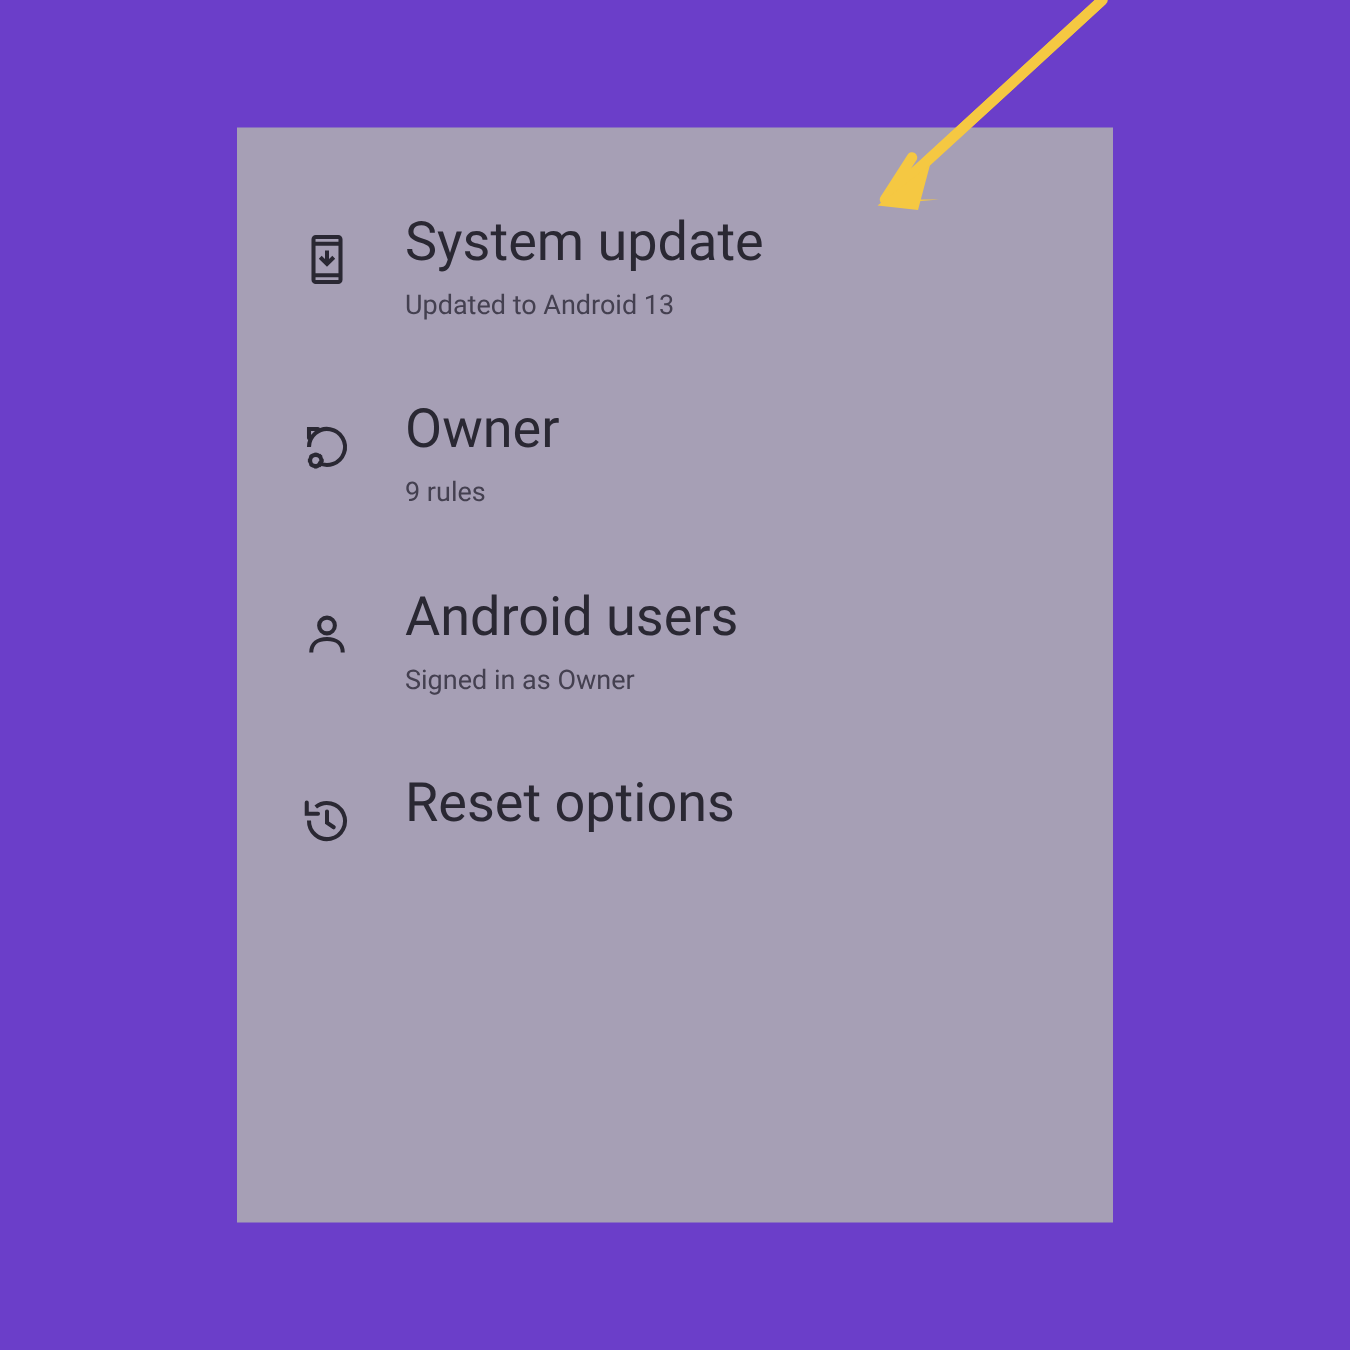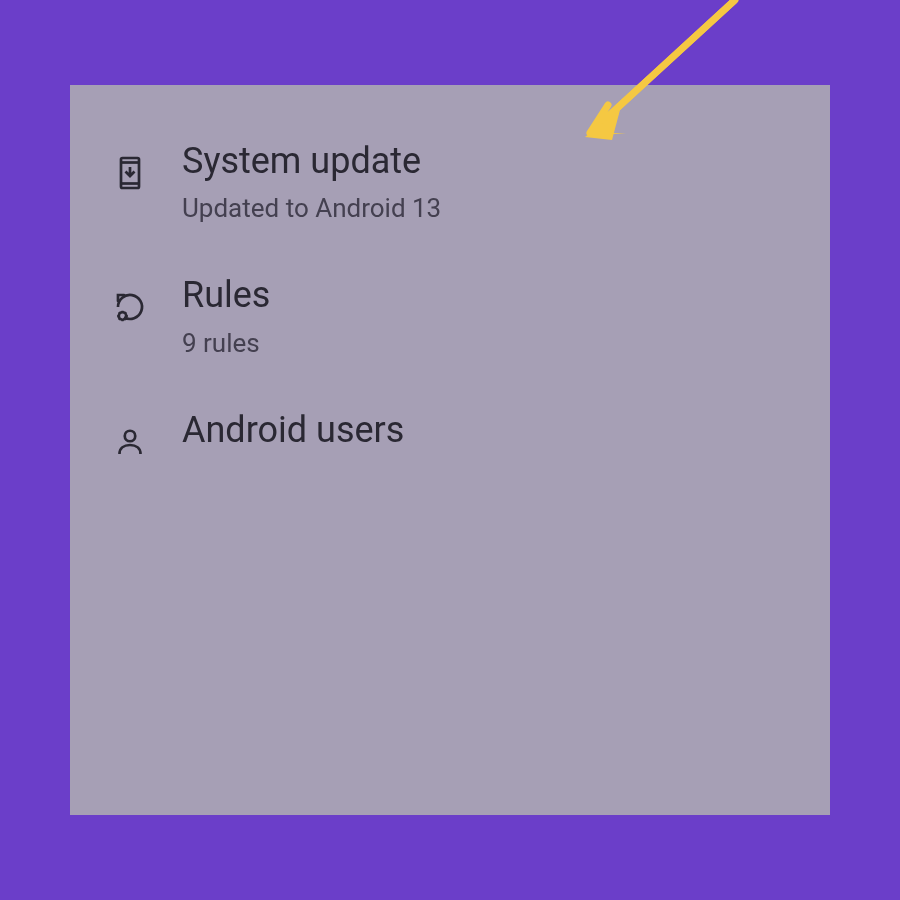--- a/index.html
+++ b/index.html
@@ -7,21 +7,21 @@
       width: 900px;
       height: 900px;
       background: #6b3ec9;
       font-family: -apple-system, BlinkMacSystemFont, 'Segoe UI', Roboto, sans-serif;
       display: flex;
       align-items: center;
       justify-content: center;
       position: relative;
     }
     .settings-panel {
-      width: 760px;
+      width: 584px;
       height: 730px;
       background: #a69fb5;
       padding: 30px 20px;
       position: relative;
     }
     .settings-item {
       display: flex;
       align-items: flex-start;
       padding: 25px 20px;
       cursor: pointer;
@@ -48,21 +48,21 @@
       flex-direction: column;
       gap: 10px;
     }
     .item-title {
       font-size: 36px;
       font-weight: 400;
       color: #2a2833;
       line-height: 1.2;
     }
     .item-subtitle {
-      font-size: 26px;
+      font-size: 18px;
       font-weight: 400;
       color: #444050;
       line-height: 1.2;
     }
     .arrow-annotation {
       position: absolute;
       top: -5px;
       left: 560px;
       pointer-events: none;
       z-index: 10;
@@ -104,31 +104,44 @@
   <div class="settings-item">
     <div class="icon-wrapper">
       <svg viewBox="0 0 24 24">
         <path d="M 4 12 A 8 8 0 1 1 8 18.9"></path>
         <path d="M 8 4 L 4 4 L 4 8" stroke-linecap="round"></path>
         <circle cx="7" cy="18" r="2.5"></circle>
         <path d="M 7 15.5 L 7 14.5 M 7 20.5 L 7 21.5 M 4.5 18 L 3.5 18 M 9.5 18 L 10.5 18 M 5.2 16.2 L 4.5 15.5 M 8.8 19.8 L 9.5 20.5 M 5.2 19.8 L 4.5 20.5 M 8.8 16.2 L 9.5 15.5" stroke-width="1.5"></path>
       </svg>
     </div>
     <div class="item-text">
-      <span class="item-title">Rules</span>
+      <span class="item-title">Owner</span>
       <span class="item-subtitle">9 rules</span>
     </div>
   </div>
 
   <div class="settings-item">
     <div class="icon-wrapper">
       <svg viewBox="0 0 24 24">
         <circle cx="12" cy="8" r="3.5"></circle>
         <path d="M 5 20 C 5 16 8 14 12 14 C 16 14 19 16 19 20"></path>
       </svg>
     </div>
     <div class="item-text">
       <span class="item-title">Android users</span>
+      <span class="item-subtitle">Signed in as Owner</span>
     </div>
   </div>
 
+  <div class="settings-item">
+    <div class="icon-wrapper">
+      <svg viewBox="0 0 24 24">
+        <path d="M 4 12 A 8 8 0 1 0 7 6"></path>
+        <path d="M 3 4 L 3 9 L 8 9" stroke-linecap="round"></path>
+        <path d="M 12 8 L 12 13 L 15 15" stroke-linecap="round"></path>
+      </svg>
+    </div>
+    <div class="item-text">
+      <span class="item-title">Reset options</span>
+    </div>
+  </div>
 
 </div>
 
 </body></html>

